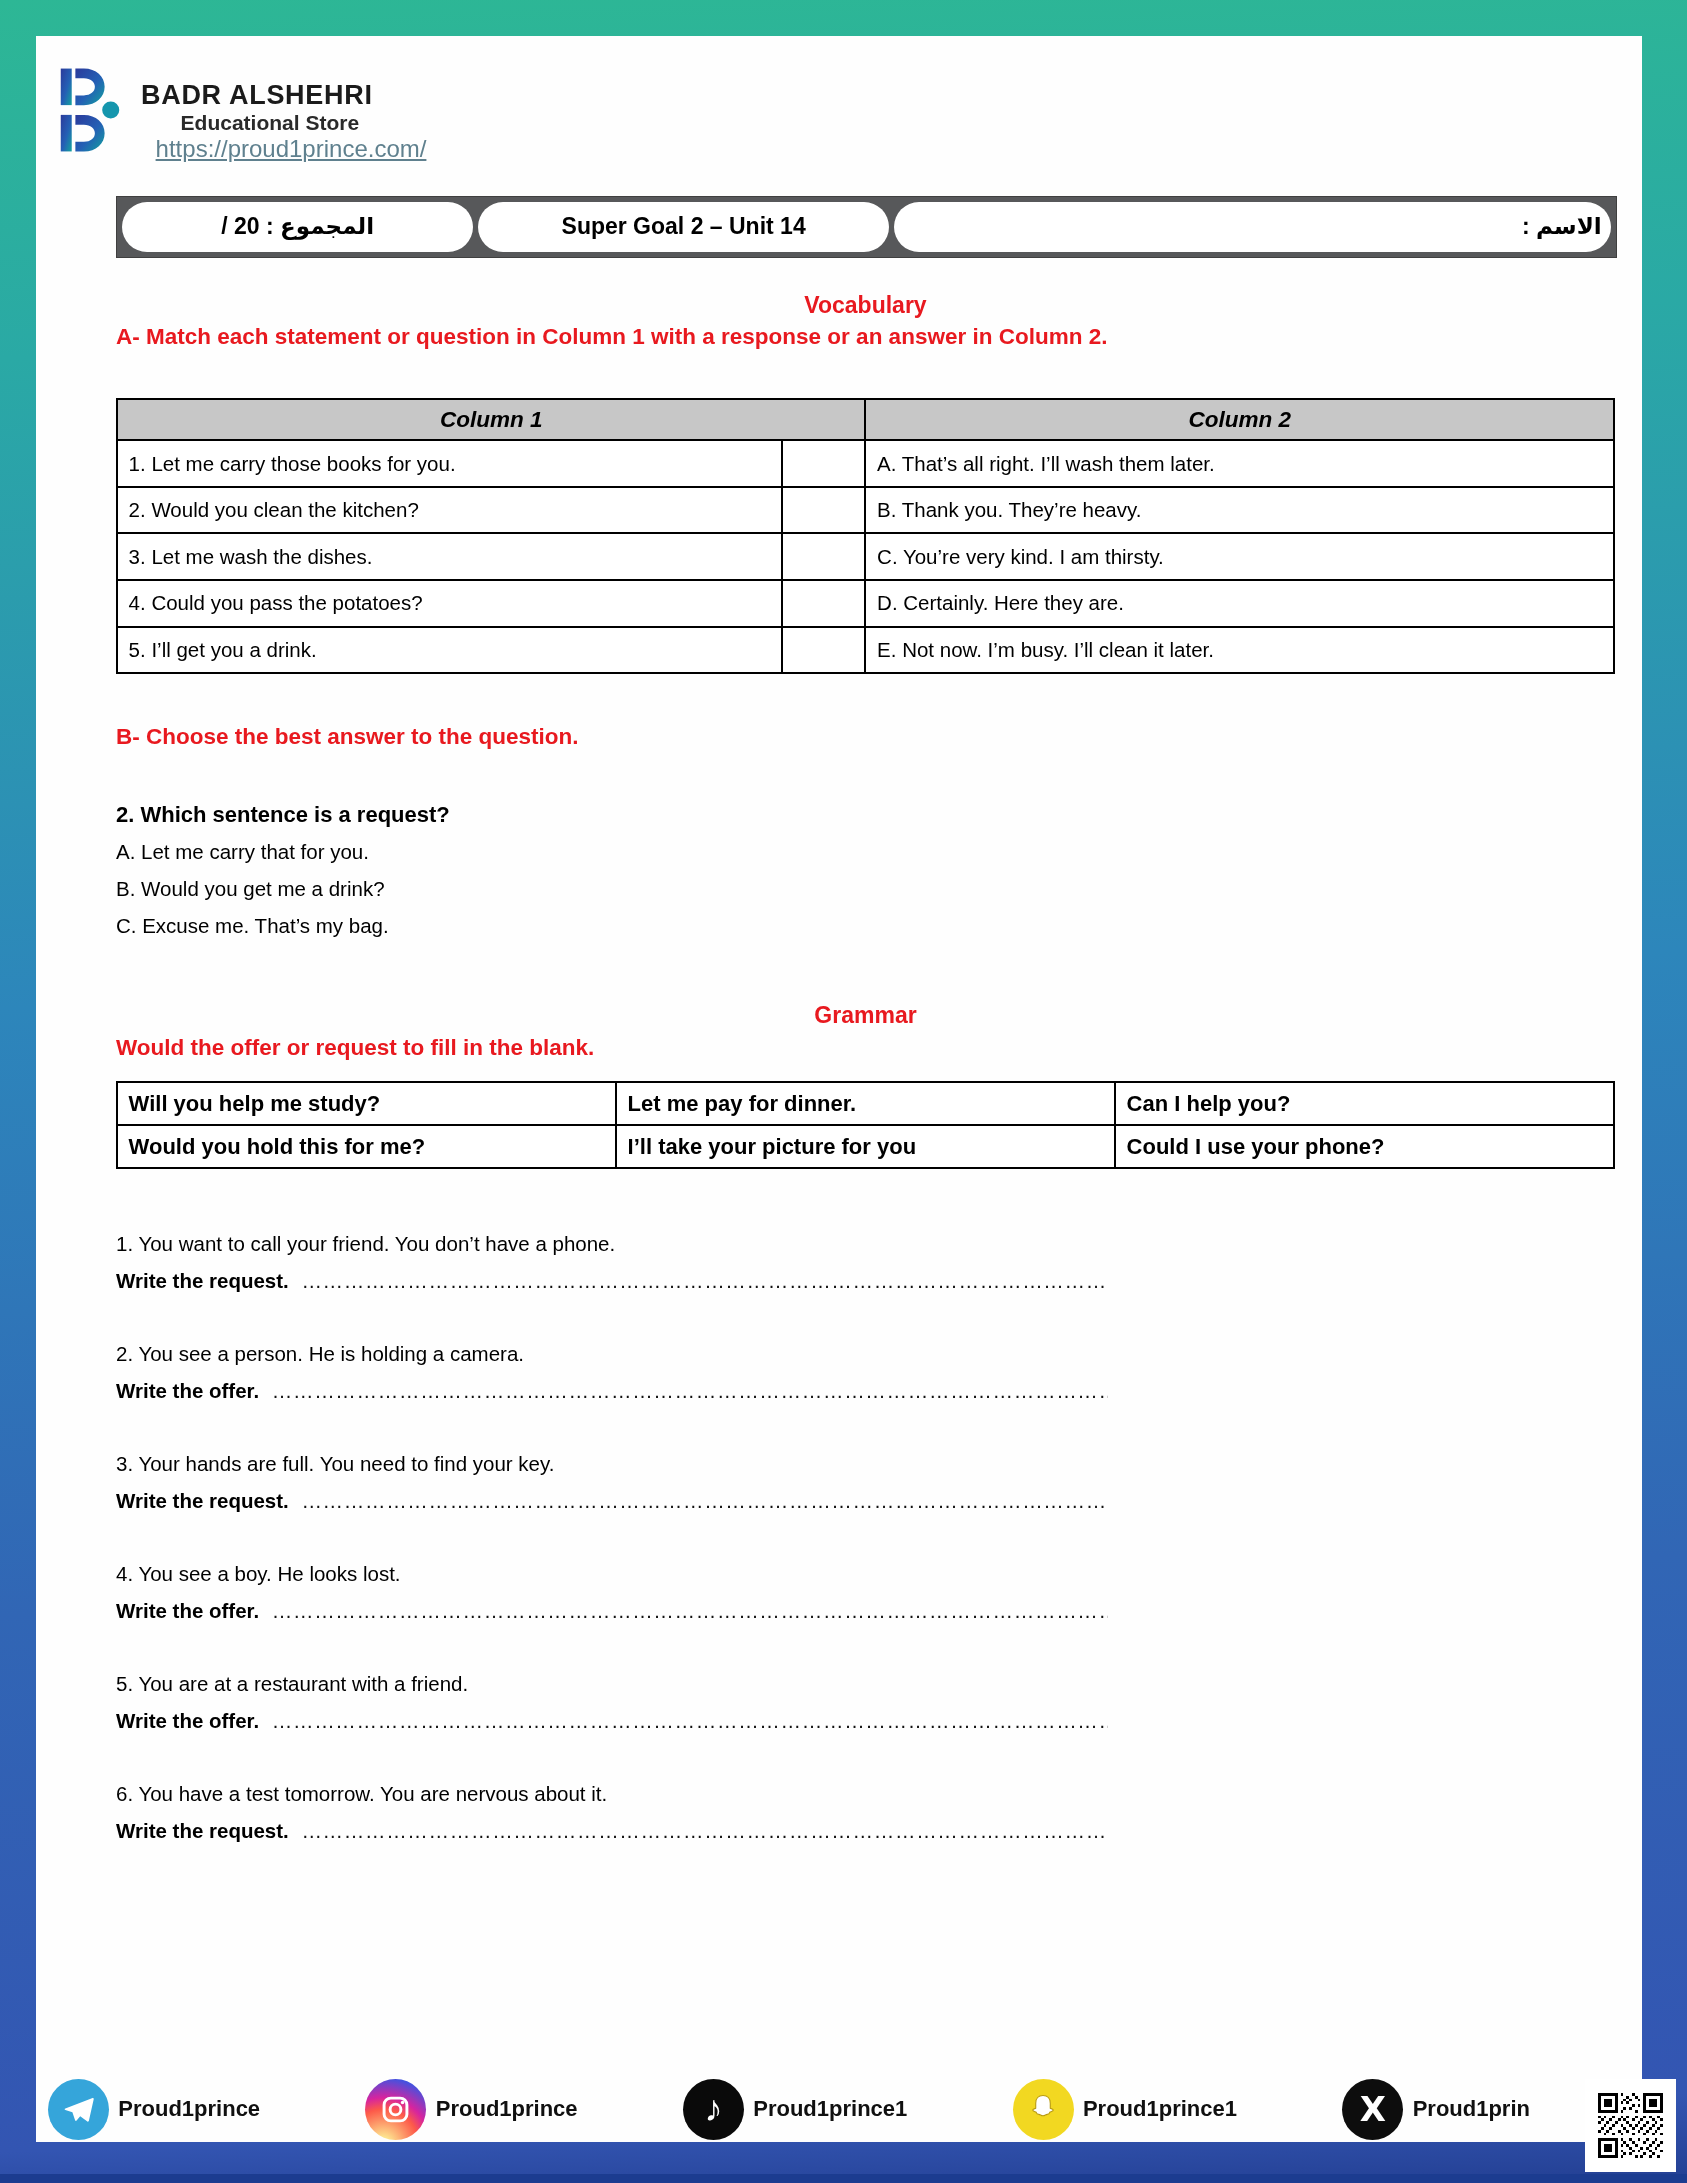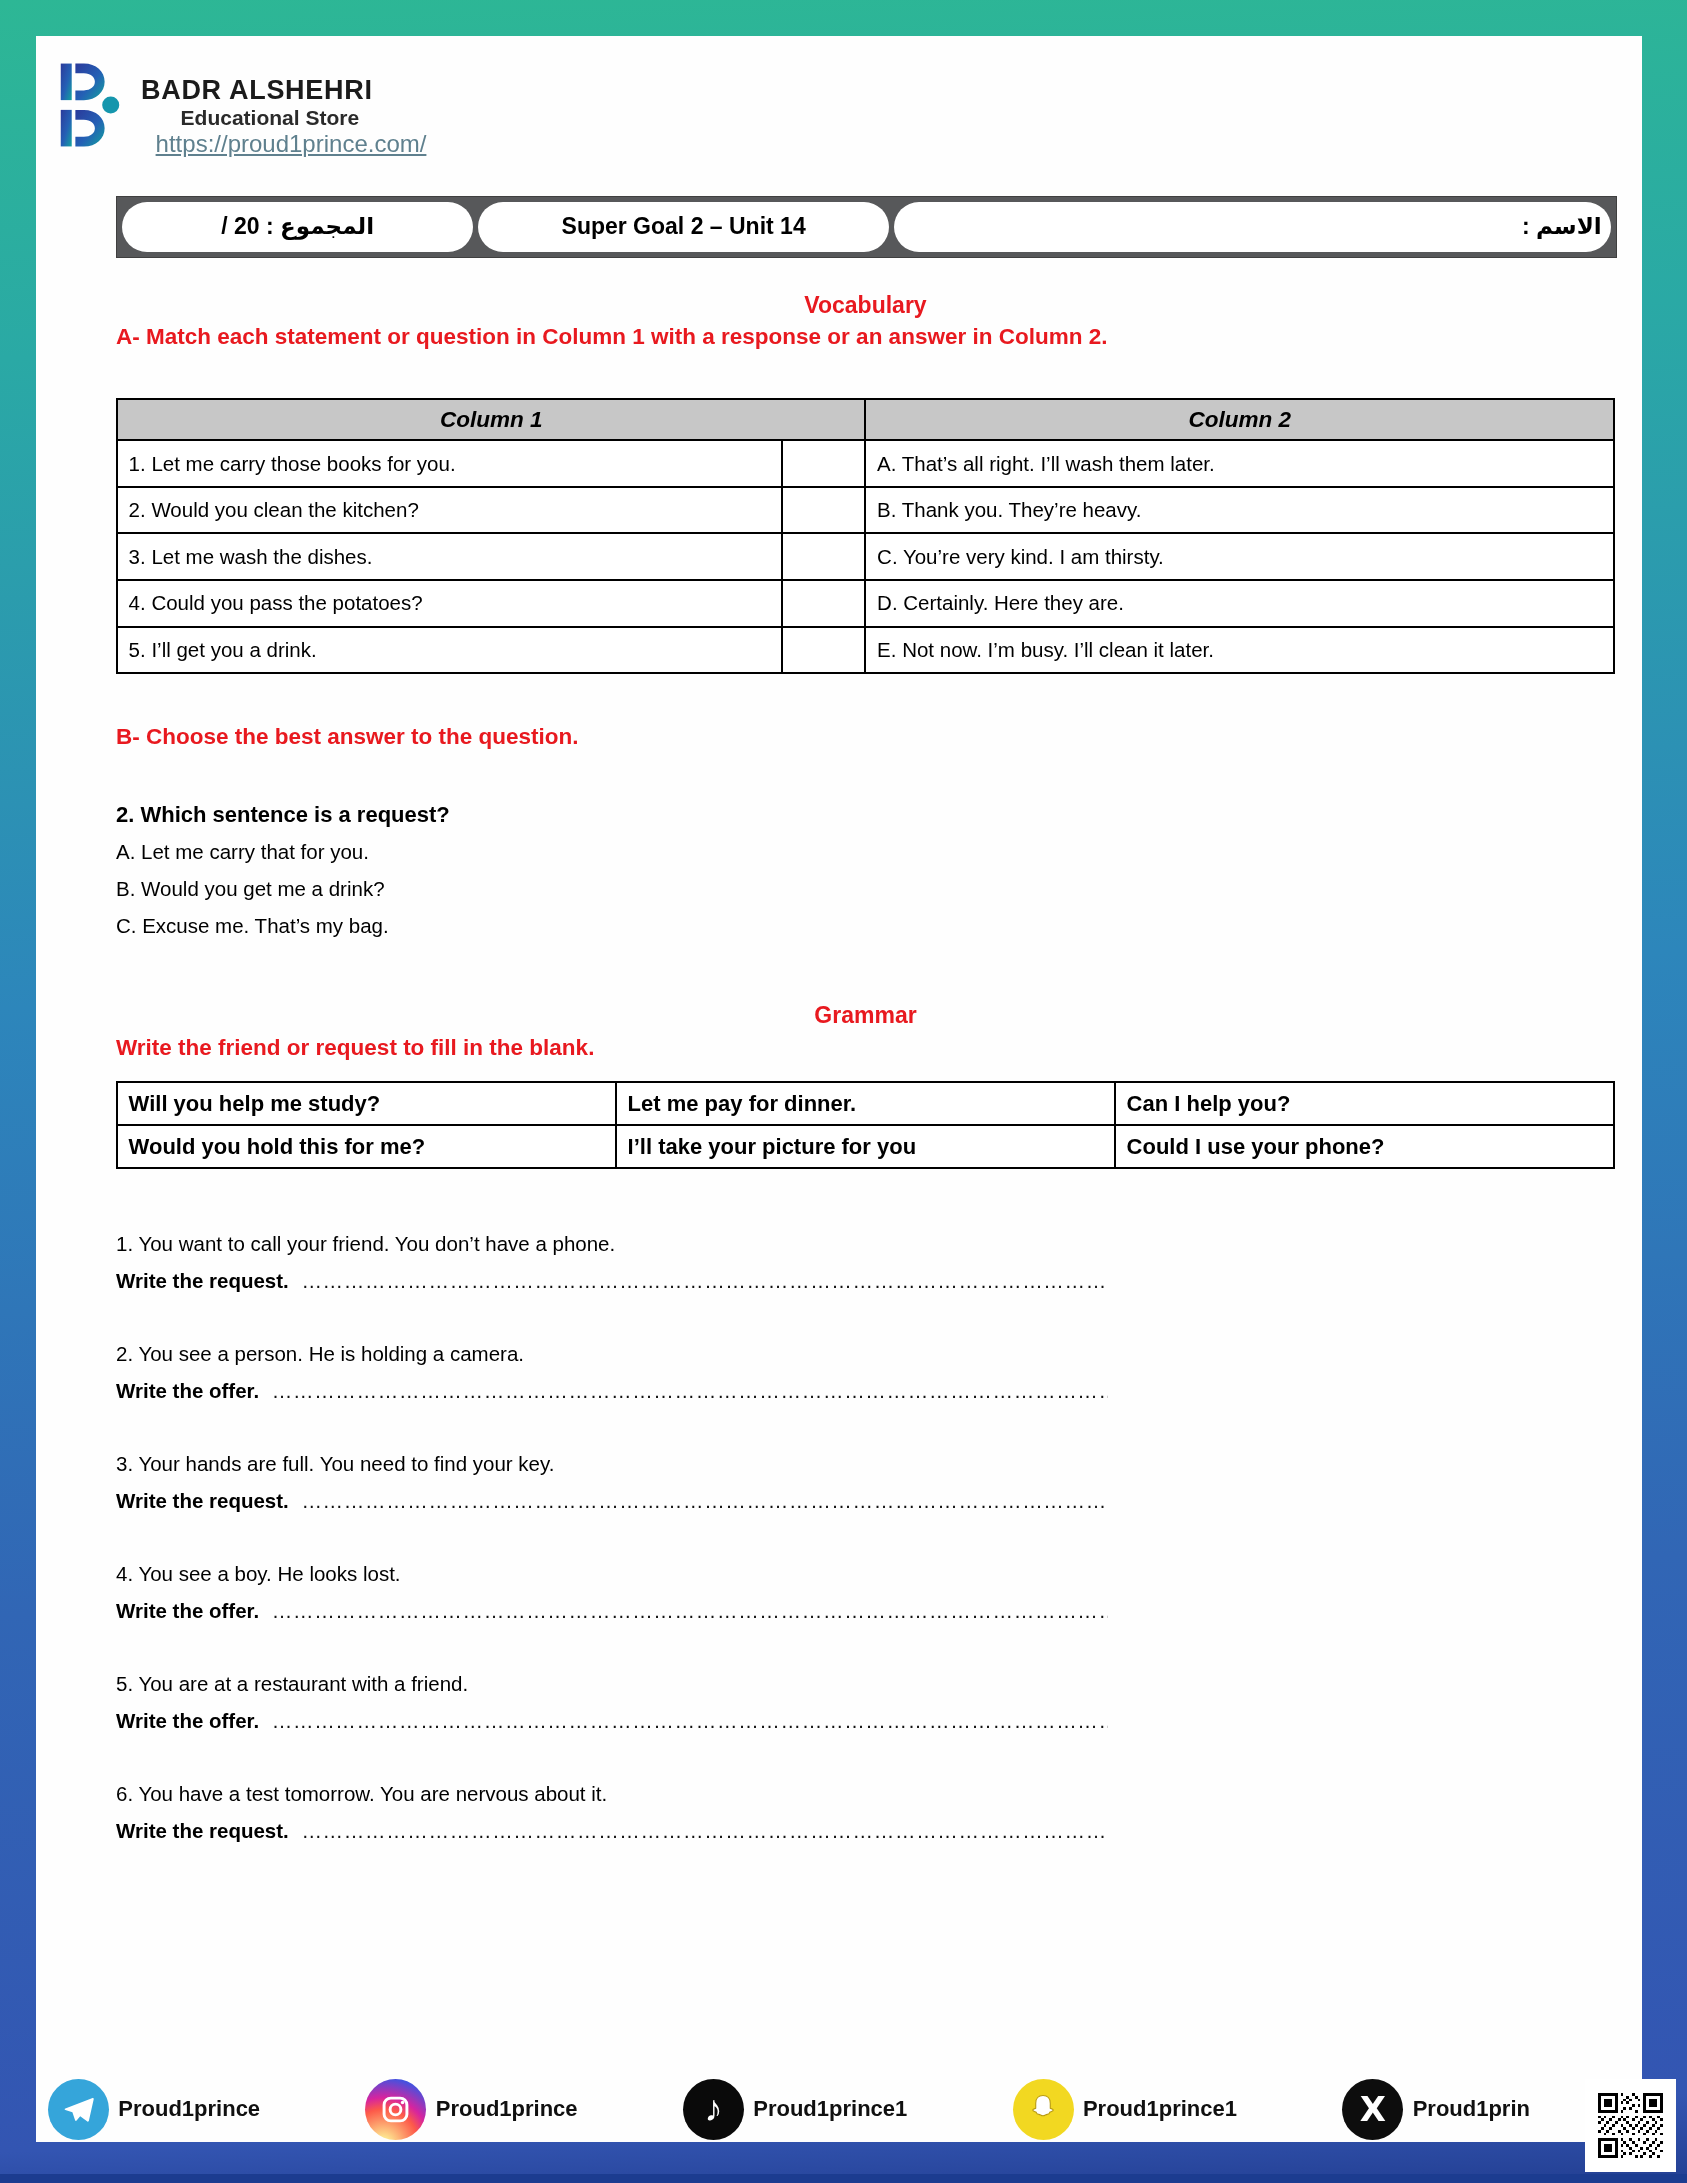--- a/index.html
+++ b/index.html
@@ -6,21 +6,21 @@
   body{
     width:1687px;height:2183px;position:relative;overflow:hidden;
     font-family:"Liberation Sans","DejaVu Sans",sans-serif;color:#000;background:#fff;
   }
   .frame{position:absolute;inset:0;
     background:linear-gradient(178deg,#2db795 0%,#2aa9a5 16%,#2d86bb 45%,#3166b5 72%,#3355b2 96%,#233f92 100%);}
   .bottom-strip{position:absolute;left:0;right:0;bottom:0;height:9.3px;background:#1c3c90;}
   .page{position:absolute;left:36px;top:36px;width:1606px;height:2106px;background:#fefefe;}
 
   
-  .logo-row{display:flex;align-items:center;margin:10.6px 0 0 15px;height:116px;}
+  .logo-row{display:flex;align-items:flex-end;margin:10.6px 0 0 15px;height:116px;}
   .logo-mark{width:78px;height:106px;flex:0 0 auto;}
   .logo-text{margin-left:12px;padding-top:24px;}
   .logo-title{font-size:27px;font-weight:bold;color:#1b1b1b;letter-spacing:0.7px;line-height:29px;}
   .logo-sub{font-size:21px;font-weight:bold;color:#2a2a2a;line-height:25px;margin-left:14.6px;padding-left:25px;}
   .logo-url{font-size:24px;color:#5f808e;text-decoration:underline;line-height:28px;margin-left:14.6px;}
 
   .content{margin-left:80px;margin-right:27px;}
 
   
   .header-table{margin-top:33px;width:100%;background:#57585a;border:1.3px solid #3f3f3f;
@@ -159,21 +159,21 @@
 
 
     <div>
       <div class="prompt gap-top">2. Which sentence is a request?</div>
       <div class="option">A. Let me carry that for you.</div>
       <div class="option">B. Would you get me a drink?</div>
       <div class="option">C. Excuse me. That’s my bag.</div>
     </div>
 
     <div class="h-center red" style="margin-top:58px;">Grammar</div>
-    <div class="h-left red">Write the friend or request to fill in the blank.</div>
+    <div class="h-left red">Would the offer or request to fill in the blank.</div>
 
     <table class="phrase-table">
       <tbody>
           <tr>
         <td>Will you help me study?</td>
         <td>Let me pay for dinner.</td>
         <td>Can I help you?</td>
       </tr>
       <tr>
         <td>Would you hold this for me?</td>

